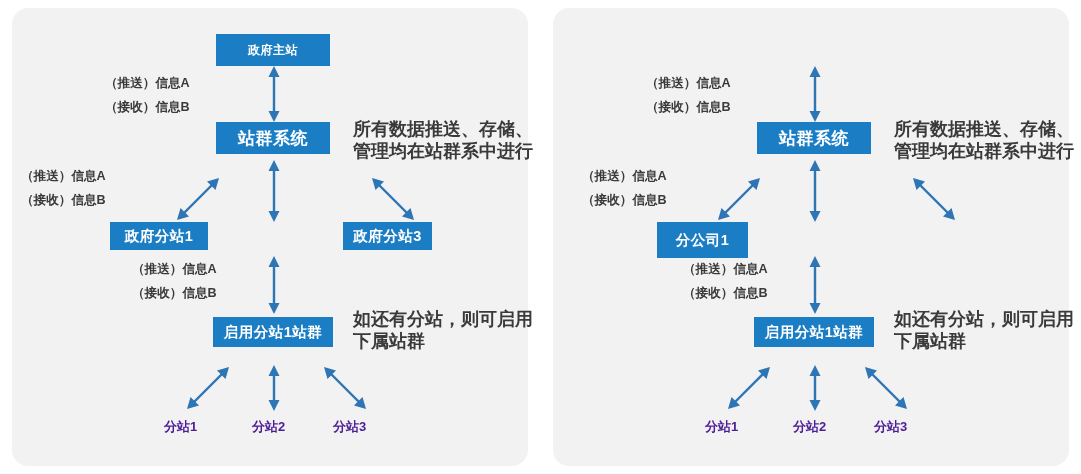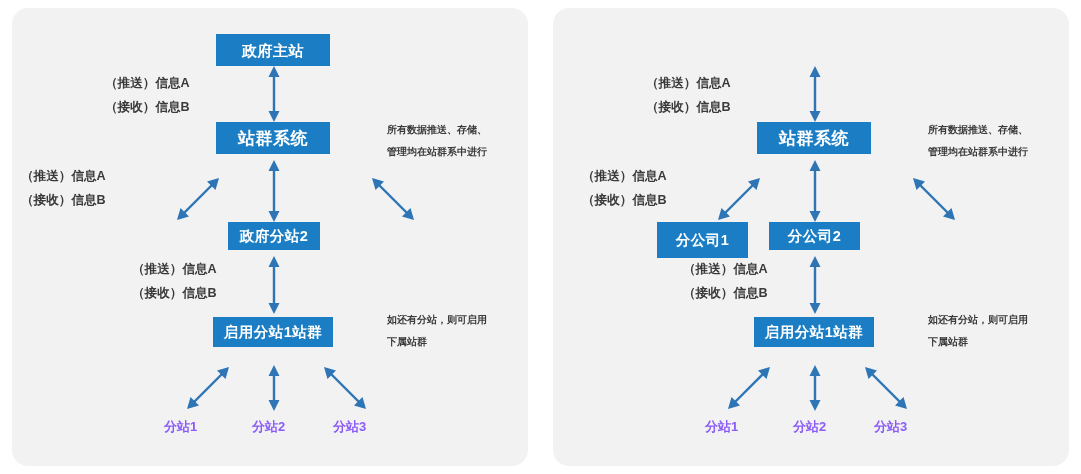--- a/index.html
+++ b/index.html
@@ -24,38 +24,38 @@
   .node{
     position:absolute;
     background:#1b7ec4;
     color:#ffffff;
     font-weight:bold;
     display:flex;align-items:center;justify-content:center;
     letter-spacing:.5px;
     box-sizing:border-box;
     line-height:1;
   }
-  .node.lvl1{font-size:15px;}
+  .node.lvl1{font-size:12px;}
   .node.lvl2{font-size:17px;}
   .node.lvl3{font-size:14.5px;}
   .node.lvl4{font-size:14.5px;}
 
   
   .txt{
     position:absolute;
     color:#3a3a3a;
     font-weight:bold;
     font-size:12.6px;
     line-height:19px;
     white-space:pre;
   }
-  .txt.note{font-size:10px;margin-left:34px;}
+  .txt.note{font-size:18px;}
   .leaf{
     position:absolute;
-    color:#8b5cf6;
+    color:#4c1d95;
     font-weight:bold;
     font-size:13px;
     white-space:nowrap;
   }
 
   
   .arrow{position:absolute;}
   .arrow svg{display:block;overflow:visible;}
 </style>
 </head>
@@ -103,21 +103,22 @@
     </div>
 
     <div class="arrow" style="left:356px;top:166px;">
       <svg width="50" height="50" viewBox="0 0 50 50">
         <line x1="41" y1="41" x2="9" y2="9" stroke="#2e75b6" stroke-width="2.4"></line>
         <polygon points="4,4 16,7.5 7.5,16" fill="#2e75b6"></polygon>
         <polygon points="46,46 34,42.5 42.5,34" fill="#2e75b6"></polygon>
       </svg>
     </div>
 
-    <div class="node lvl3" style="left:216px;top:214px;width:92px;height:28px;">政府分站2</div>
+    <div class="node lvl3" style="left:98px;top:214px;width:98px;height:28px;">政府分站1</div>
+    <div class="node lvl3" style="left:331px;top:214px;width:89px;height:28px;">政府分站3</div>
 
     <div class="txt" style="left:120px;top:252px;">（推送）信息A</div>
     <div class="txt" style="left:120px;top:276px;">（接收）信息B</div>
 
     <div class="arrow" style="left:254px;top:248px;">
       <svg width="16" height="58" viewBox="0 0 16 58">
         <line x1="8" y1="8" x2="8" y2="50" stroke="#2e75b6" stroke-width="2.4"></line>
         <polygon points="8,0 13.5,11 2.5,11" fill="#2e75b6"></polygon>
         <polygon points="8,58 13.5,47 2.5,47" fill="#2e75b6"></polygon>
       </svg>
@@ -195,21 +196,20 @@
 
     <div class="arrow" style="left:356px;top:166px;">
       <svg width="50" height="50" viewBox="0 0 50 50">
         <line x1="41" y1="41" x2="9" y2="9" stroke="#2e75b6" stroke-width="2.4"></line>
         <polygon points="4,4 16,7.5 7.5,16" fill="#2e75b6"></polygon>
         <polygon points="46,46 34,42.5 42.5,34" fill="#2e75b6"></polygon>
       </svg>
     </div>
 
     <div class="node lvl3" style="left:104px;top:214px;width:91px;height:36px;">分公司1</div>
-    <div class="node lvl3" style="left:216px;top:214px;width:91px;height:28px;">分公司2</div>
 
     <div class="txt" style="left:130px;top:252px;">（推送）信息A</div>
     <div class="txt" style="left:130px;top:276px;">（接收）信息B</div>
 
     <div class="arrow" style="left:254px;top:248px;">
       <svg width="16" height="58" viewBox="0 0 16 58">
         <line x1="8" y1="8" x2="8" y2="50" stroke="#2e75b6" stroke-width="2.4"></line>
         <polygon points="8,0 13.5,11 2.5,11" fill="#2e75b6"></polygon>
         <polygon points="8,58 13.5,47 2.5,47" fill="#2e75b6"></polygon>
       </svg>

